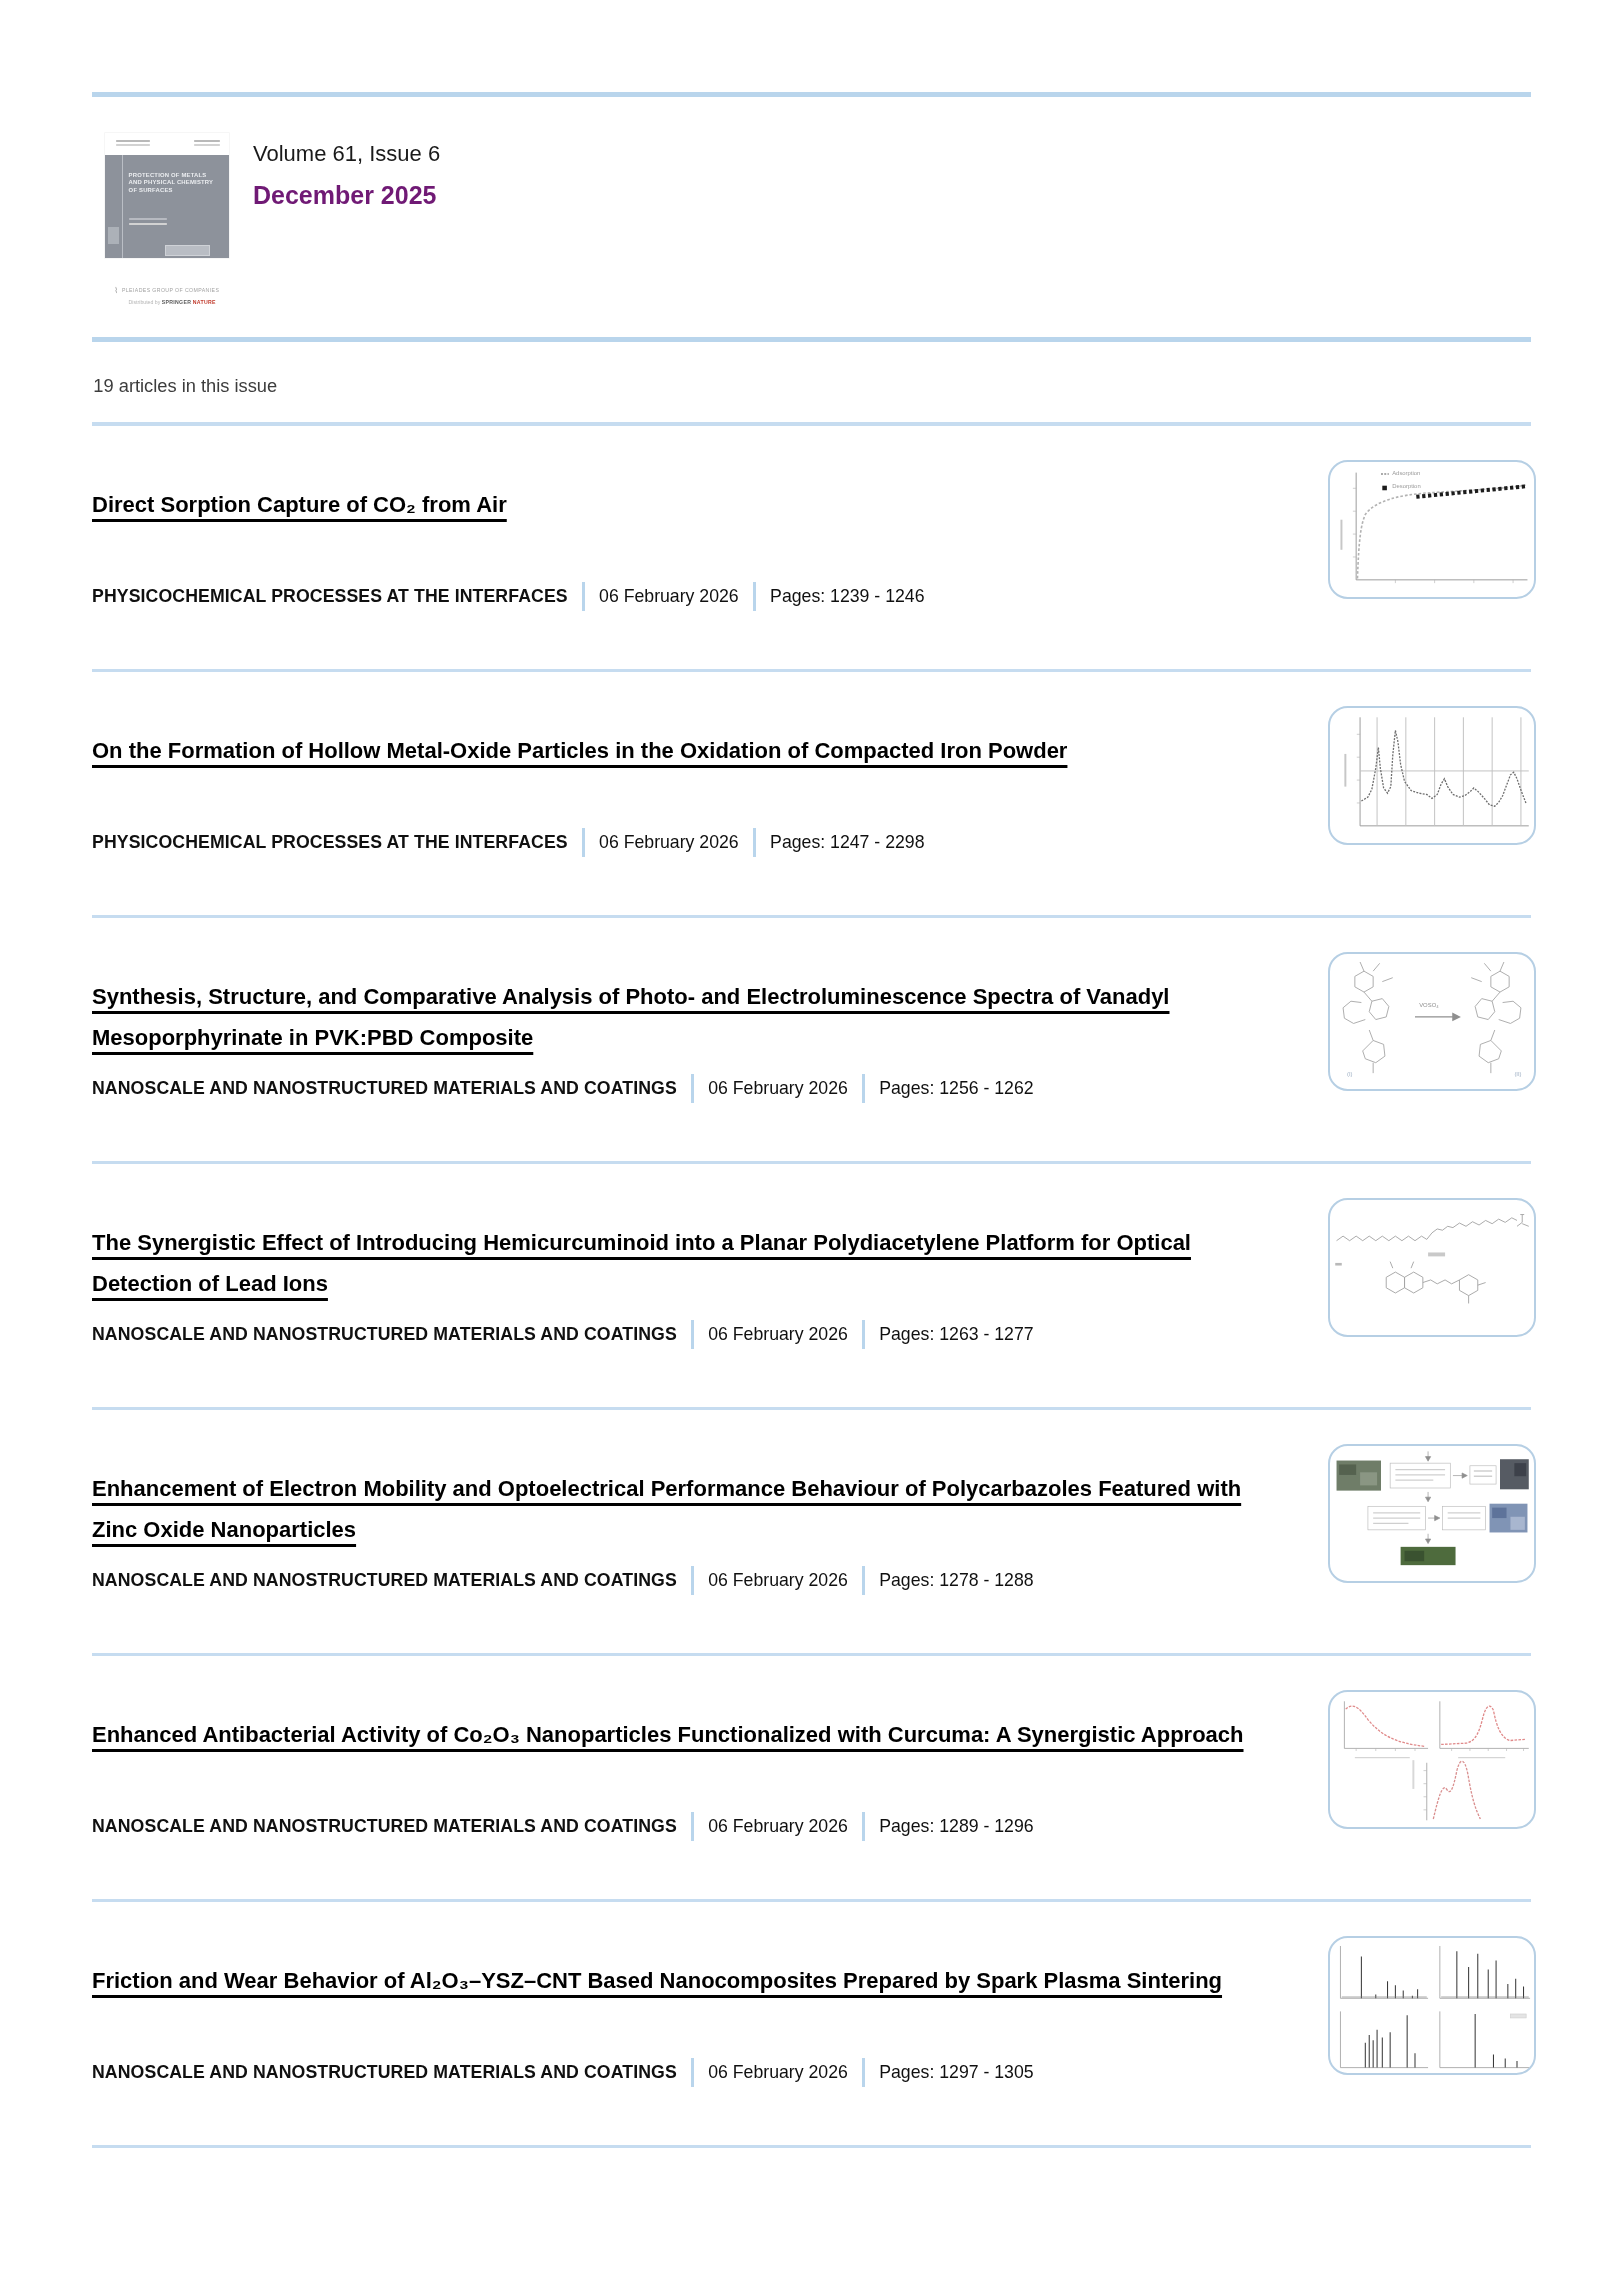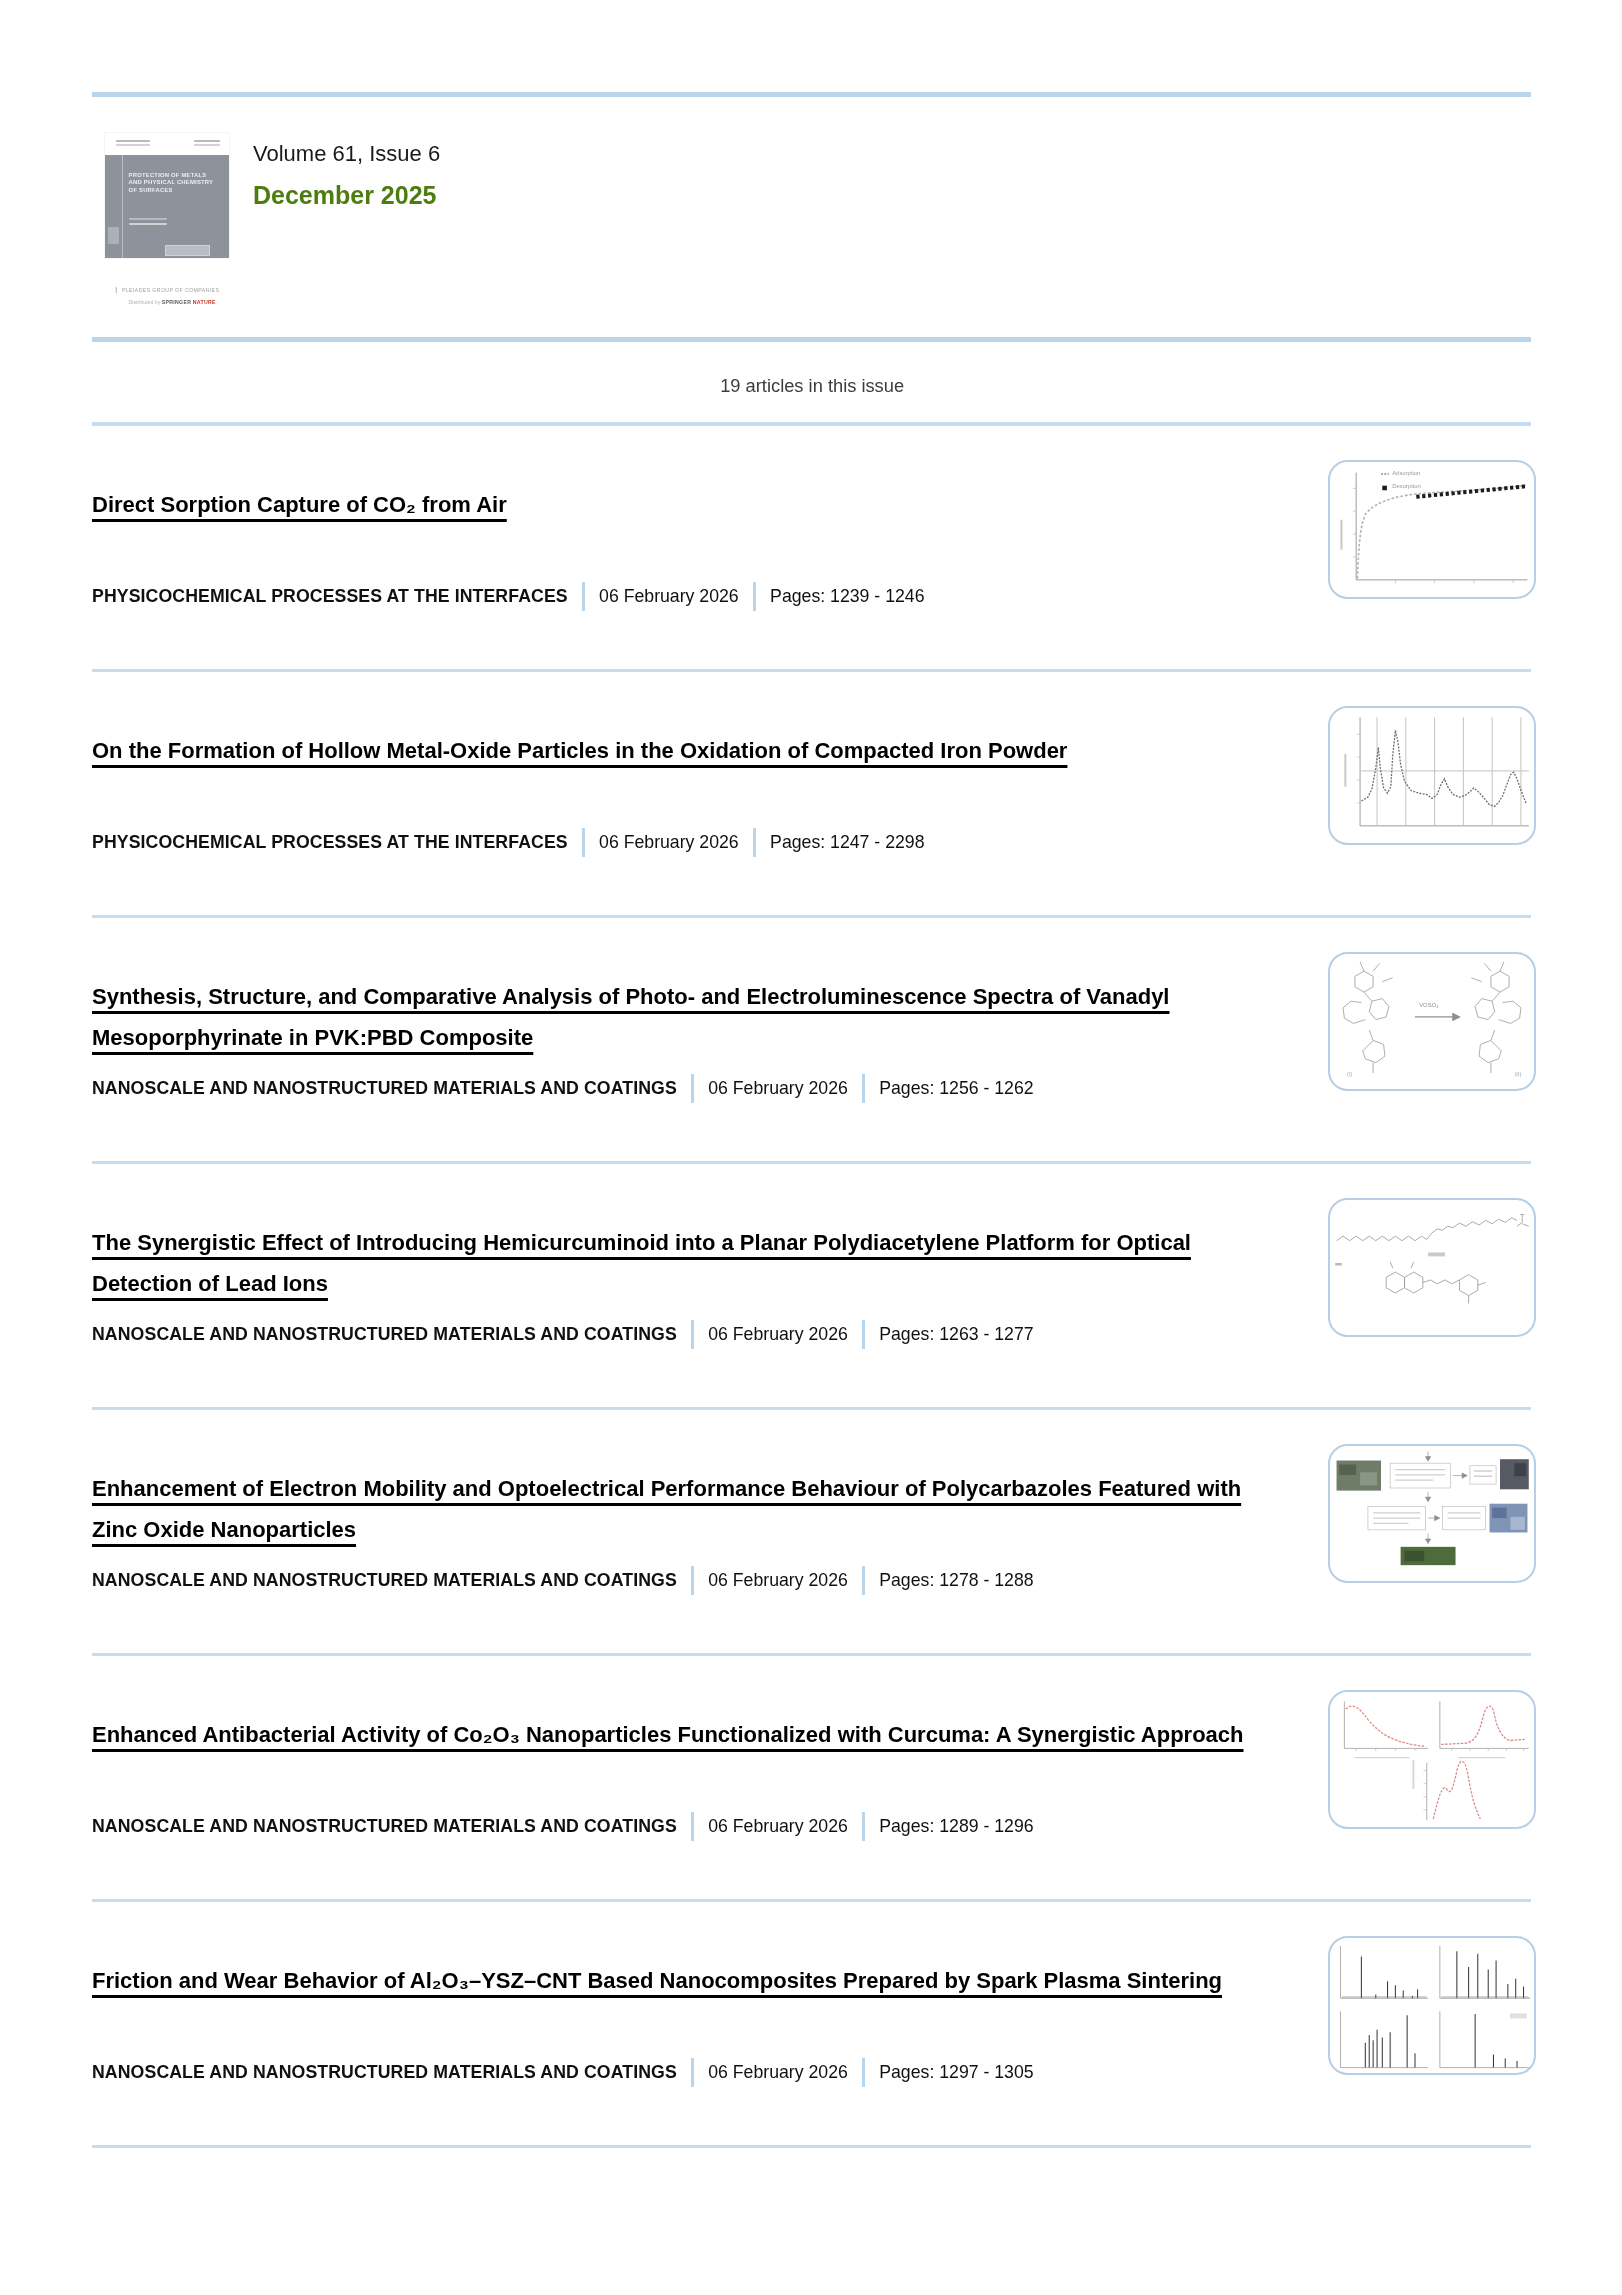--- a/index.html
+++ b/index.html
@@ -30,24 +30,24 @@
   .cover-btn{position:absolute;left:60px;bottom:2.6px;width:43px;height:8.5px;background:#b9bdc4;border:0.7px solid #cfd2d7;}
   .publisher{margin:27.5px 0 0 9.2px;}
   .pub-row1{display:flex;align-items:center;}
   .pub-glyph{font-size:7.9px;color:#9a9a9a;margin-right:3.9px;}
   .pub-text{font-size:5.2px;color:#a2a2a2;letter-spacing:0.4px;}
   .pub-row2{margin:4.6px 0 0 14.4px;font-size:5.2px;color:#b5b5b5;}
   .brand-primary{color:#5a5a5a;font-weight:bold;letter-spacing:0.3px;}
   .brand-secondary{color:#c0392b;font-weight:bold;letter-spacing:0.3px;}
   .head-text{padding:7.9px 0 0 17px;}
   .volume-line{font-size:22px;font-weight:normal;color:#1a1a1a;}
-  .date-line{font-size:25px;font-weight:bold;color:#4d7c0f;margin-top:14.4px;}
+  .date-line{font-size:25px;font-weight:bold;color:#701a75;margin-top:14.4px;}
 
   
-  .issue-line{padding:33px 0 25px 1.3px;font-size:18.3px;color:#3d3d3d;text-align:center;}
+  .issue-line{padding:33px 0 25px 1.3px;font-size:18.3px;color:#3d3d3d;}
 
   
   .article{position:relative;height:246px;box-sizing:border-box;border-bottom:3.3px solid #c6dcf0;padding-top:58px;}
   .article-title{
     display:inline-block;max-width:1152px;font-size:22px;font-weight:bold;color:#000;
     line-height:41px;text-decoration-thickness:2.6px;text-underline-offset:6.5px;
   }
   .meta{position:absolute;left:0;bottom:58px;display:flex;align-items:center;font-size:17.7px;color:#101010;white-space:nowrap;}
   .meta-section{font-weight:bold;letter-spacing:0.1px;}
   .meta-sep{width:2.6px;height:29px;background:#b9d5ec;margin:0 14.4px;flex:0 0 2.6px;}

